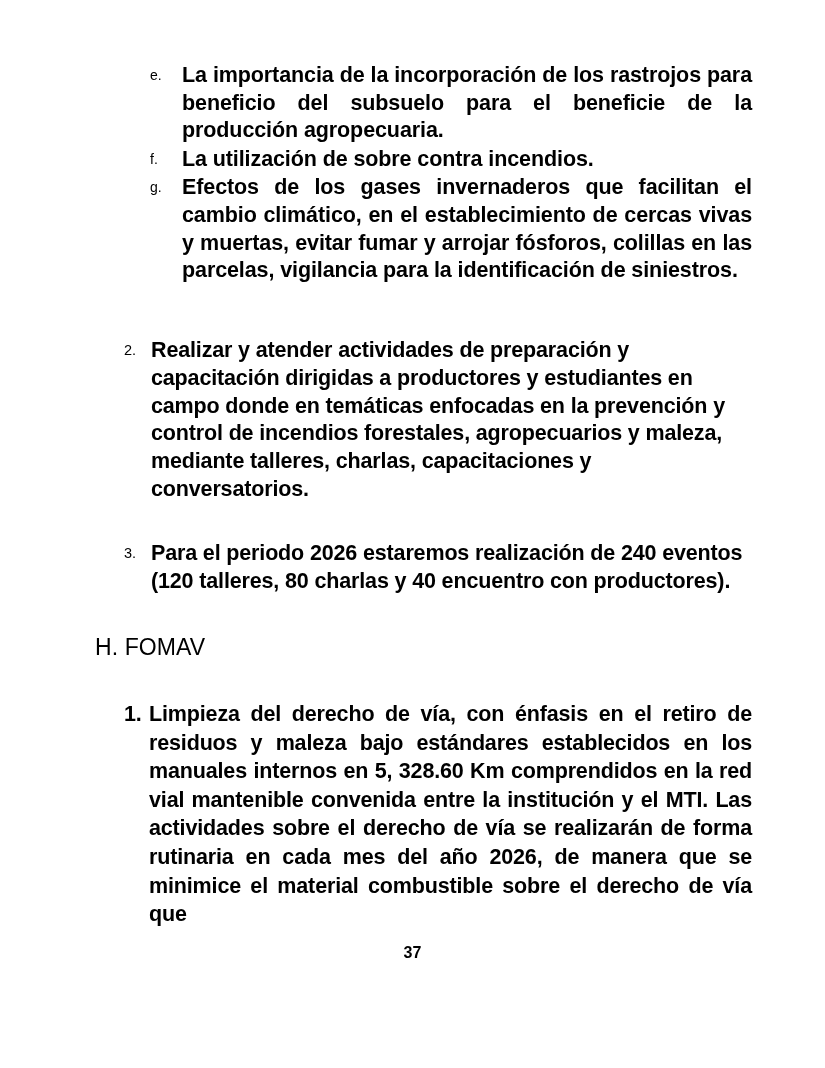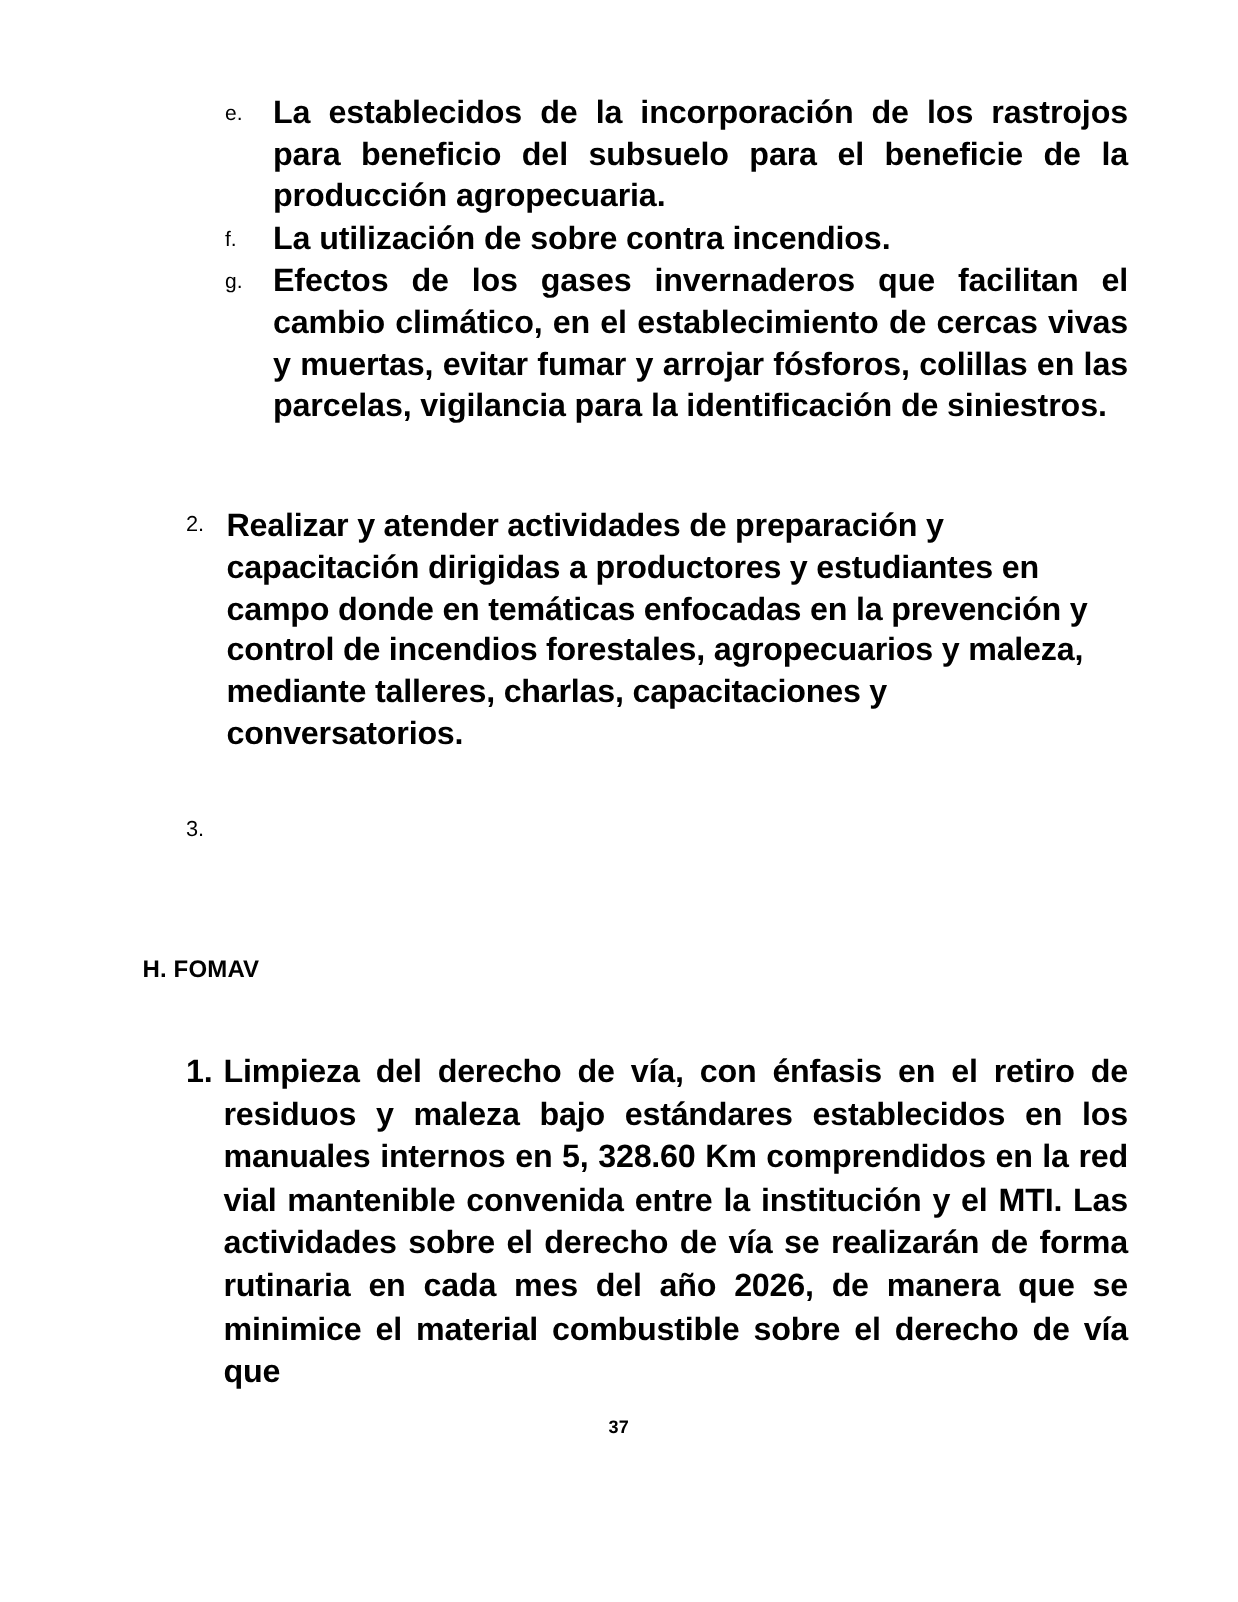--- a/index.html
+++ b/index.html
@@ -74,22 +74,22 @@
     line-height: 14px;
     letter-spacing: 0;
   }
   .num-item.spaced { margin-top: 36px; }
 
   
   .section-heading {
     position: absolute;
     left: 95px;
     top: 633px;
-    font-size: 16px;
-    font-weight: bold;
+    font-size: 23px;
+    font-weight: normal;
     letter-spacing: 0.1px;
     line-height: 28px;
   }
 
   
   .final-list {
     position: absolute;
     left: 124px;
     top: 700px;
     width: 628px;
@@ -113,35 +113,35 @@
     line-height: 28.6px;
   }
 
   
   .page-number {
     position: absolute;
     left: 0;
     right: 0;
     top: 944px;
     text-align: center;
-    font-size: 12px;
+    font-size: 16px;
     font-weight: bold;
     letter-spacing: 0.2px;
   }
 </style>
 </head>
 <body>
 
 <div class="page">
 
   <div class="sub-list">
 
     <div class="sub-item">
       <span class="marker">e.</span>
-      <span class="body">La establecidos de la incorporación de los rastrojos para beneficio del subsuelo para el beneficie de la producción agropecuaria.</span>
+      <span class="body">La importancia de la incorporación de los rastrojos para beneficio del subsuelo para el beneficie de la producción agropecuaria.</span>
     </div>
 
     <div class="sub-item">
       <span class="marker">f.</span>
       <span class="body">La utilización de sobre contra incendios.</span>
     </div>
 
     <div class="sub-item">
       <span class="marker">g.</span>
       <span class="body">Efectos de los gases invernaderos que facilitan el cambio climático, en el establecimiento de cercas vivas y muertas, evitar fumar y arrojar fósforos, colillas en las parcelas, vigilancia para la identificación de siniestros.</span>
@@ -151,20 +151,21 @@
 
   <div class="num-list">
 
     <div class="num-item">
       <span class="marker">2.</span>
       <span class="body">Realizar y atender actividades de preparación y capacitación dirigidas a productores y estudiantes en campo donde en temáticas enfocadas en la prevención y control de incendios forestales, agropecuarios y maleza, mediante talleres, charlas, capacitaciones y conversatorios.</span>
     </div>
 
     <div class="num-item spaced">
       <span class="marker">3.</span>
+      <span class="body">Para el periodo 2026 estaremos realización de 240 eventos (120 talleres, 80 charlas y 40 encuentro con productores).</span>
     </div>
 
   </div>
 
   <div class="section-heading">H. FOMAV</div>
 
   <div class="final-list">
     <div class="final-item">
       <span class="marker">1.</span>
       <span class="body">Limpieza del derecho de vía, con énfasis en el retiro de residuos y maleza bajo estándares establecidos en los manuales internos en 5, 328.60 Km comprendidos en la red vial mantenible convenida entre la institución y el MTI. Las actividades sobre el derecho de vía se realizarán de forma rutinaria en cada mes del año 2026, de manera que se minimice el material combustible sobre el derecho de vía que</span>

